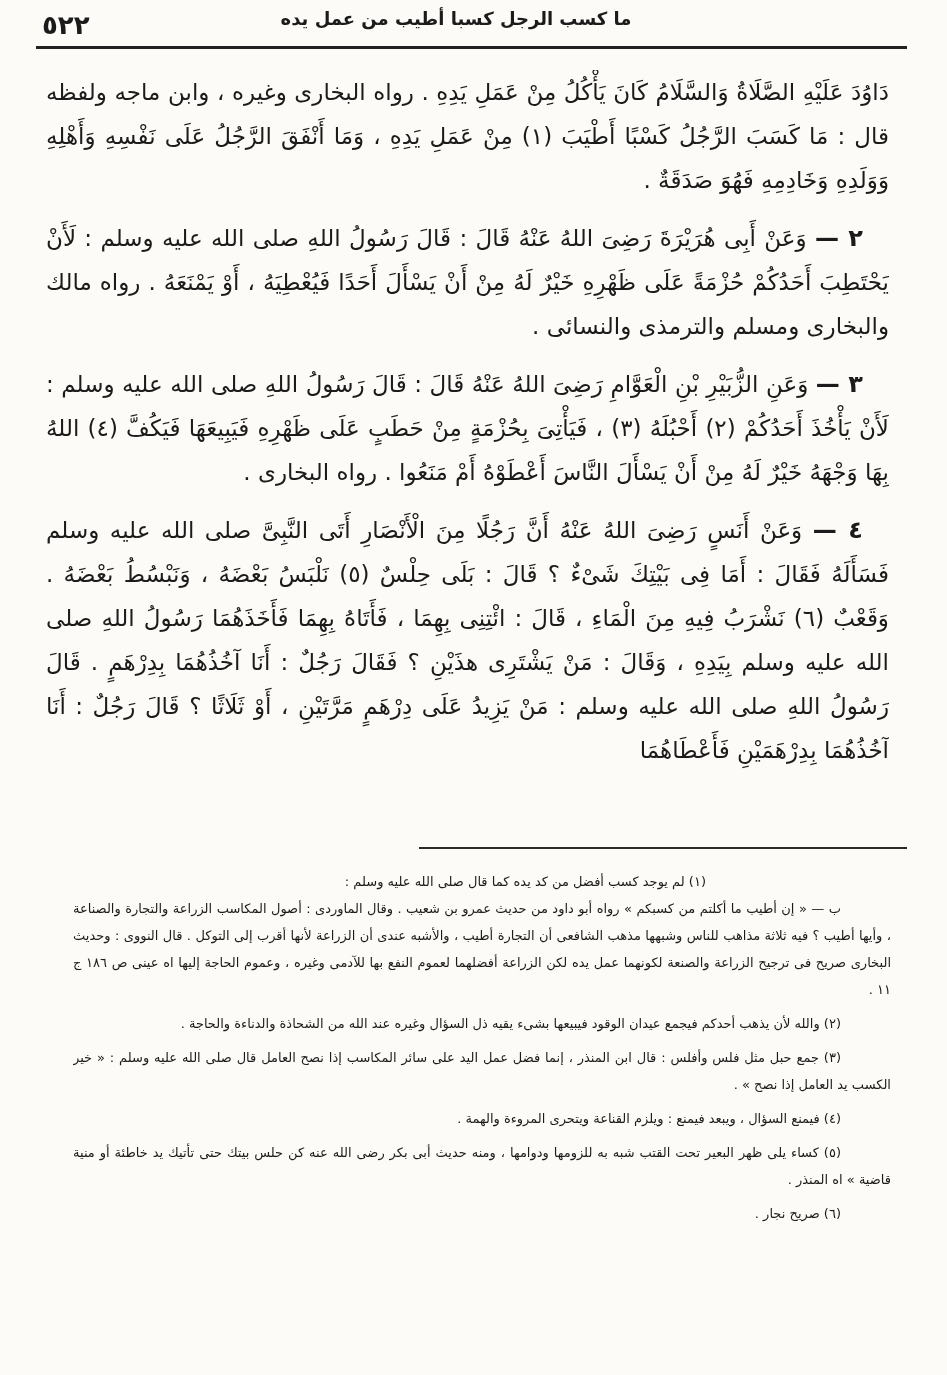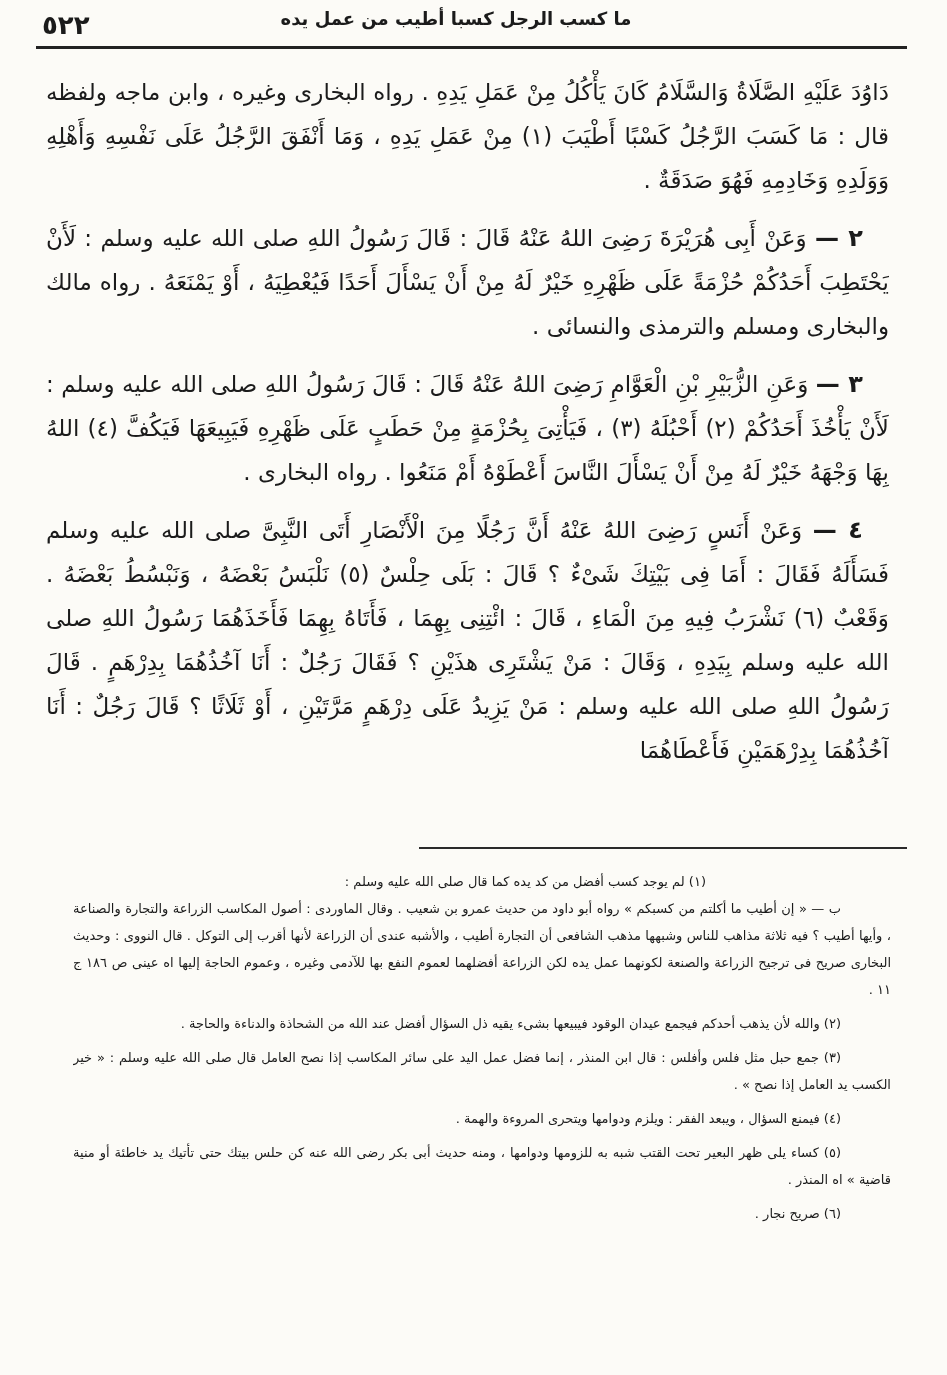--- a/index.html
+++ b/index.html
@@ -93,29 +93,29 @@
     <p class="fn fn-center">
       <span class="fn-marker">(١)</span>
       <span class="fn-text">لم يوجد كسب أفضل من كد يده كما قال صلى الله عليه وسلم :</span>
     </p>
     <p class="fn fn-body">
       <span class="fn-marker">ب —</span>
       <span class="fn-text">« إن أطيب ما أكلتم من كسبكم » رواه أبو داود من حديث عمرو بن شعيب . وقال الماوردى : أصول المكاسب الزراعة والتجارة والصناعة ، وأيها أطيب ؟ فيه ثلاثة مذاهب للناس وشبهها مذهب الشافعى أن التجارة أطيب ، والأشبه عندى أن الزراعة لأنها أقرب إلى التوكل . قال النووى : وحديث البخارى صريح فى ترجيح الزراعة والصنعة لكونهما عمل يده لكن الزراعة أفضلهما لعموم النفع بها للآدمى وغيره ، وعموم الحاجة إليها اه عينى ص ١٨٦ ج ١١ .</span>
     </p>
     <p class="fn fn-body fn-gap">
       <span class="fn-marker">(٢)</span>
-      <span class="fn-text">والله لأن يذهب أحدكم فيجمع عيدان الوقود فيبيعها بشىء يقيه ذل السؤال أفضل عند الله من الشحاذة والدناءة والحاجة .</span>
+      <span class="fn-text">والله لأن يذهب أحدكم فيجمع عيدان الوقود فيبيعها بشىء يقيه ذل السؤال وغيره عند الله من الشحاذة والدناءة والحاجة .</span>
     </p>
     <p class="fn fn-body fn-gap">
       <span class="fn-marker">(٣)</span>
       <span class="fn-text">جمع حبل مثل فلس وأفلس : قال ابن المنذر ، إنما فضل عمل اليد على سائر المكاسب إذا نصح العامل قال صلى الله عليه وسلم : « خير الكسب يد العامل إذا نصح » .</span>
     </p>
     <p class="fn fn-body fn-gap">
       <span class="fn-marker">(٤)</span>
-      <span class="fn-text">فيمنع السؤال ، ويبعد الفقر : ويلزم ودوامها ويتحرى المروءة والهمة .</span>
+      <span class="fn-text">فيمنع السؤال ، ويبعد فيمنع : ويلزم القناعة ويتحرى المروءة والهمة .</span>
     </p>
     <p class="fn fn-body fn-gap">
       <span class="fn-marker">(٥)</span>
       <span class="fn-text">كساء يلى ظهر البعير تحت القتب شبه به للزومها ودوامها ، ومنه حديث أبى بكر رضى الله عنه كن حلس بيتك حتى تأتيك يد خاطئة أو منية قاضية » اه المنذر .</span>
     </p>
     <p class="fn fn-body fn-gap">
       <span class="fn-marker">(٦)</span>
       <span class="fn-text">صريح نجار .</span>
     </p>
   </section>

